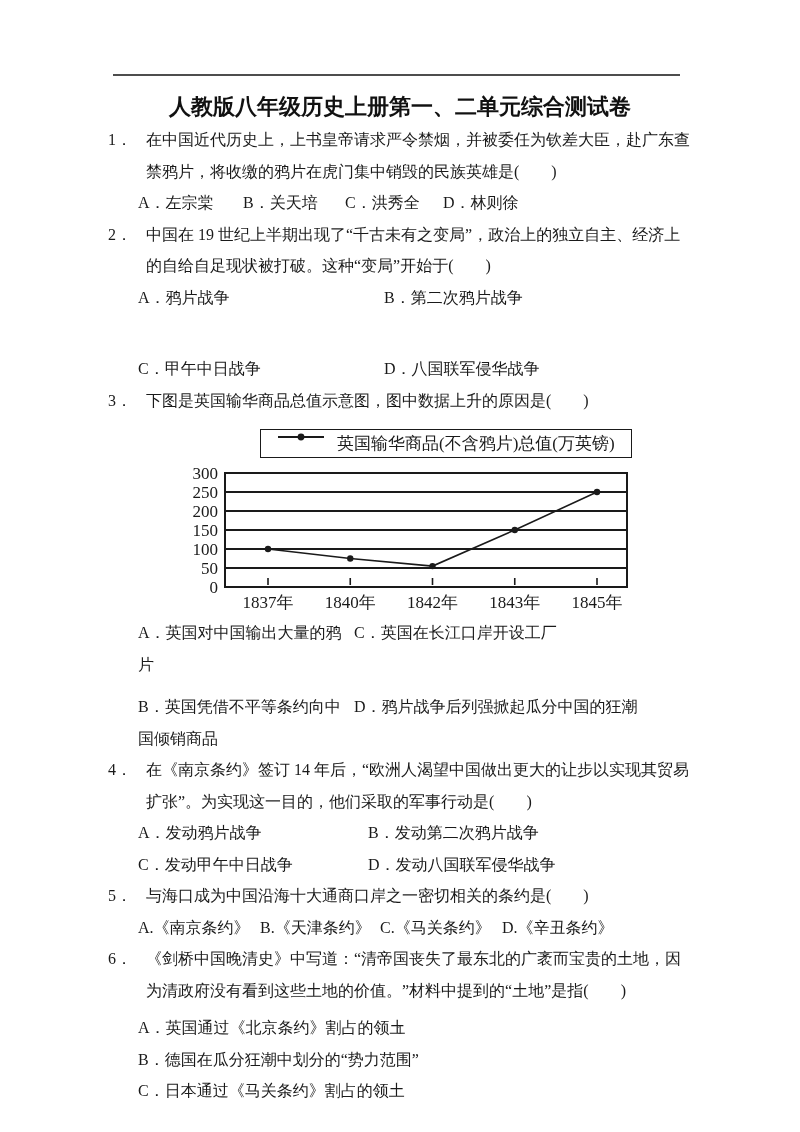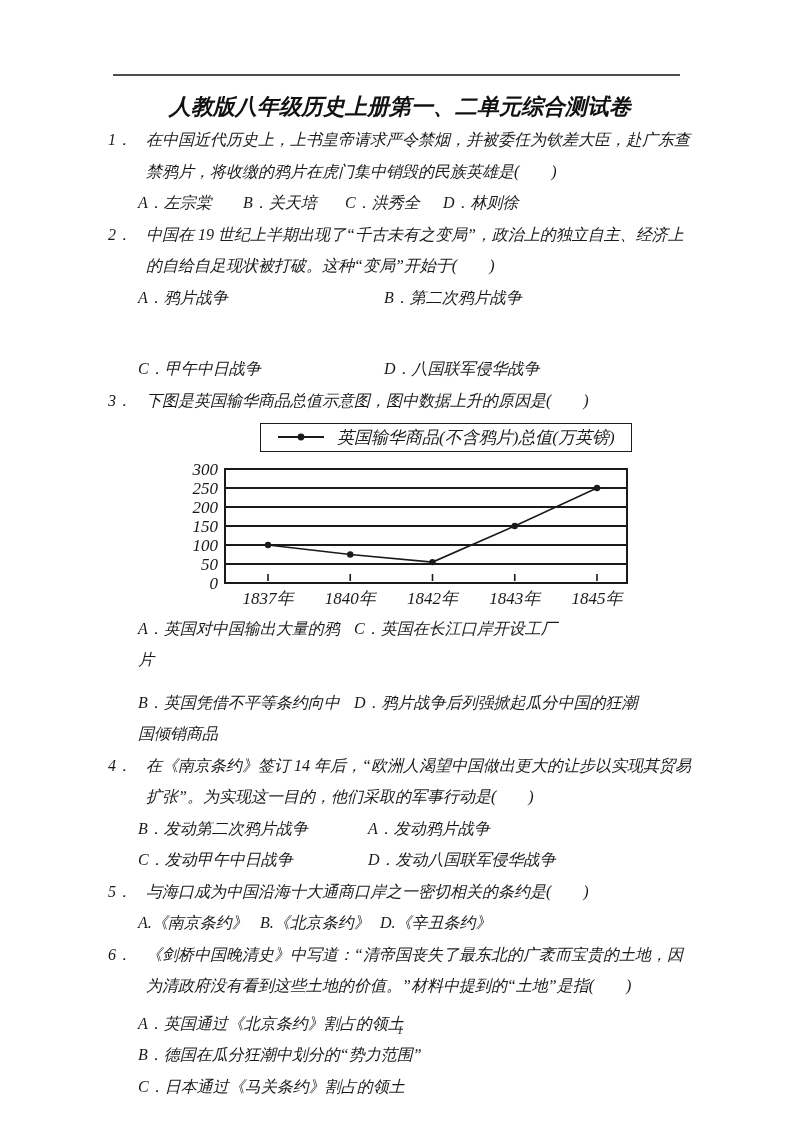--- a/index.html
+++ b/index.html
@@ -1,19 +1,19 @@
 <!DOCTYPE html>
 <html><head>
 <meta charset="utf-8">
 <style>
   html,body{margin:0;padding:0;background:#ffffff;}
   .page{
     position:relative; width:800px; height:1132px; background:#ffffff;
     font-family:"Liberation Serif","DejaVu Serif",serif;
-    font-size:16px; line-height:31.5px; color:#1a1a1a; overflow:hidden;font-style:italic;
+    font-size:16px; line-height:31.5px; color:#1a1a1a; overflow:hidden;
   }
   .content{position:absolute; left:108px; top:0; width:584px;}
   .toprule{margin:74px 0 0 5px; width:567px; border-top:2px solid #4d4d4d;}
   .title{
     margin:14px 0 0 0; text-align:center;
     font-family:"Liberation Sans","DejaVu Sans",sans-serif;
     font-weight:700; font-size:22px; line-height:34px; color:#111;
   }
   .section{margin-top:8px; font-size:17px; line-height:32px;}
   .section .sec-label{font-family:"Liberation Sans","DejaVu Sans",sans-serif; font-weight:700;}
@@ -22,21 +22,21 @@
   .qnum{display:inline-block; width:38px; text-indent:0;}
   .opts{display:grid; padding-left:30px;}
   .opts.g1{grid-template-columns:105px 102px 98px 1fr;}
   .opts.g2{grid-template-columns:206px 1fr;gap:40px;}
   .opts.g3{grid-template-columns:205px 1fr;gap:11px;}
   .opts.g4{grid-template-columns:230px 1fr;}
   .opts.g5{grid-template-columns:122px 120px 122px 1fr;}
   .opts.stack{grid-template-columns:1fr;margin-top:6px;}
   .chart{margin:6px 0 2px 75px;}
   .legend{
-    display:inline-flex; align-items:center; gap:12px;
+    display:inline-flex; gap:12px;
     margin-left:77px; border:1.5px solid #1a1a1a;
     padding:1px 16px; font-size:17px; line-height:25px; background:#fff;
   }
   .legend-marker line{stroke:#1a1a1a; stroke-width:1.8;}
   .legend-marker circle{fill:#1a1a1a;}
   .chart svg text{font-family:"Liberation Serif","DejaVu Serif",serif; fill:#1a1a1a;}
   .chart-svg{display:block; margin-top:7px;}
   .pagenum{position:absolute; top:1022px; left:0; width:100%; text-align:center;
     font-size:13px; line-height:16px; color:#333;}
 </style>
@@ -121,32 +121,33 @@
         <span>A．英国对中国输出大量的鸦片</span>
         <span>C．英国在长江口岸开设工厂</span>
         <span>B．英国凭借不平等条约向中国倾销商品</span>
         <span>D．鸦片战争后列强掀起瓜分中国的狂潮</span>
       </div>
     </div>
 
     <div class="q">
       <p class="stem"><span class="qnum">4．</span><span>在《南京条约》签订 14 年后，“欧洲人渴望中国做出更大的让步以实现其贸易扩张”。为实现这一目的，他们采取的军事行动是(　　)</span></p>
       <div class="opts g4">
+        <span>A．发动鸦片战争</span>
         <span>B．发动第二次鸦片战争</span>
-        <span>A．发动鸦片战争</span>
         <span>C．发动甲午中日战争</span>
         <span>D．发动八国联军侵华战争</span>
       </div>
     </div>
 
     <div class="q">
       <p class="stem"><span class="qnum">5．</span><span>与海口成为中国沿海十大通商口岸之一密切相关的条约是(　　)</span></p>
       <div class="opts g5">
         <span>A.《南京条约》</span>
-        <span>B.《北京条约》</span>
+        <span>B.《天津条约》</span>
+        <span>C.《马关条约》</span>
         <span>D.《辛丑条约》</span>
       </div>
     </div>
 
     <div class="q">
       <p class="stem"><span class="qnum">6．</span><span>《剑桥中国晚清史》中写道：“清帝国丧失了最东北的广袤而宝贵的土地，因为清政府没有看到这些土地的价值。”材料中提到的“土地”是指(　　)</span></p>
       <div class="opts stack">
         <span>A．英国通过《北京条约》割占的领土</span>
         <span>B．德国在瓜分狂潮中划分的“势力范围”</span>
         <span>C．日本通过《马关条约》割占的领土</span>

